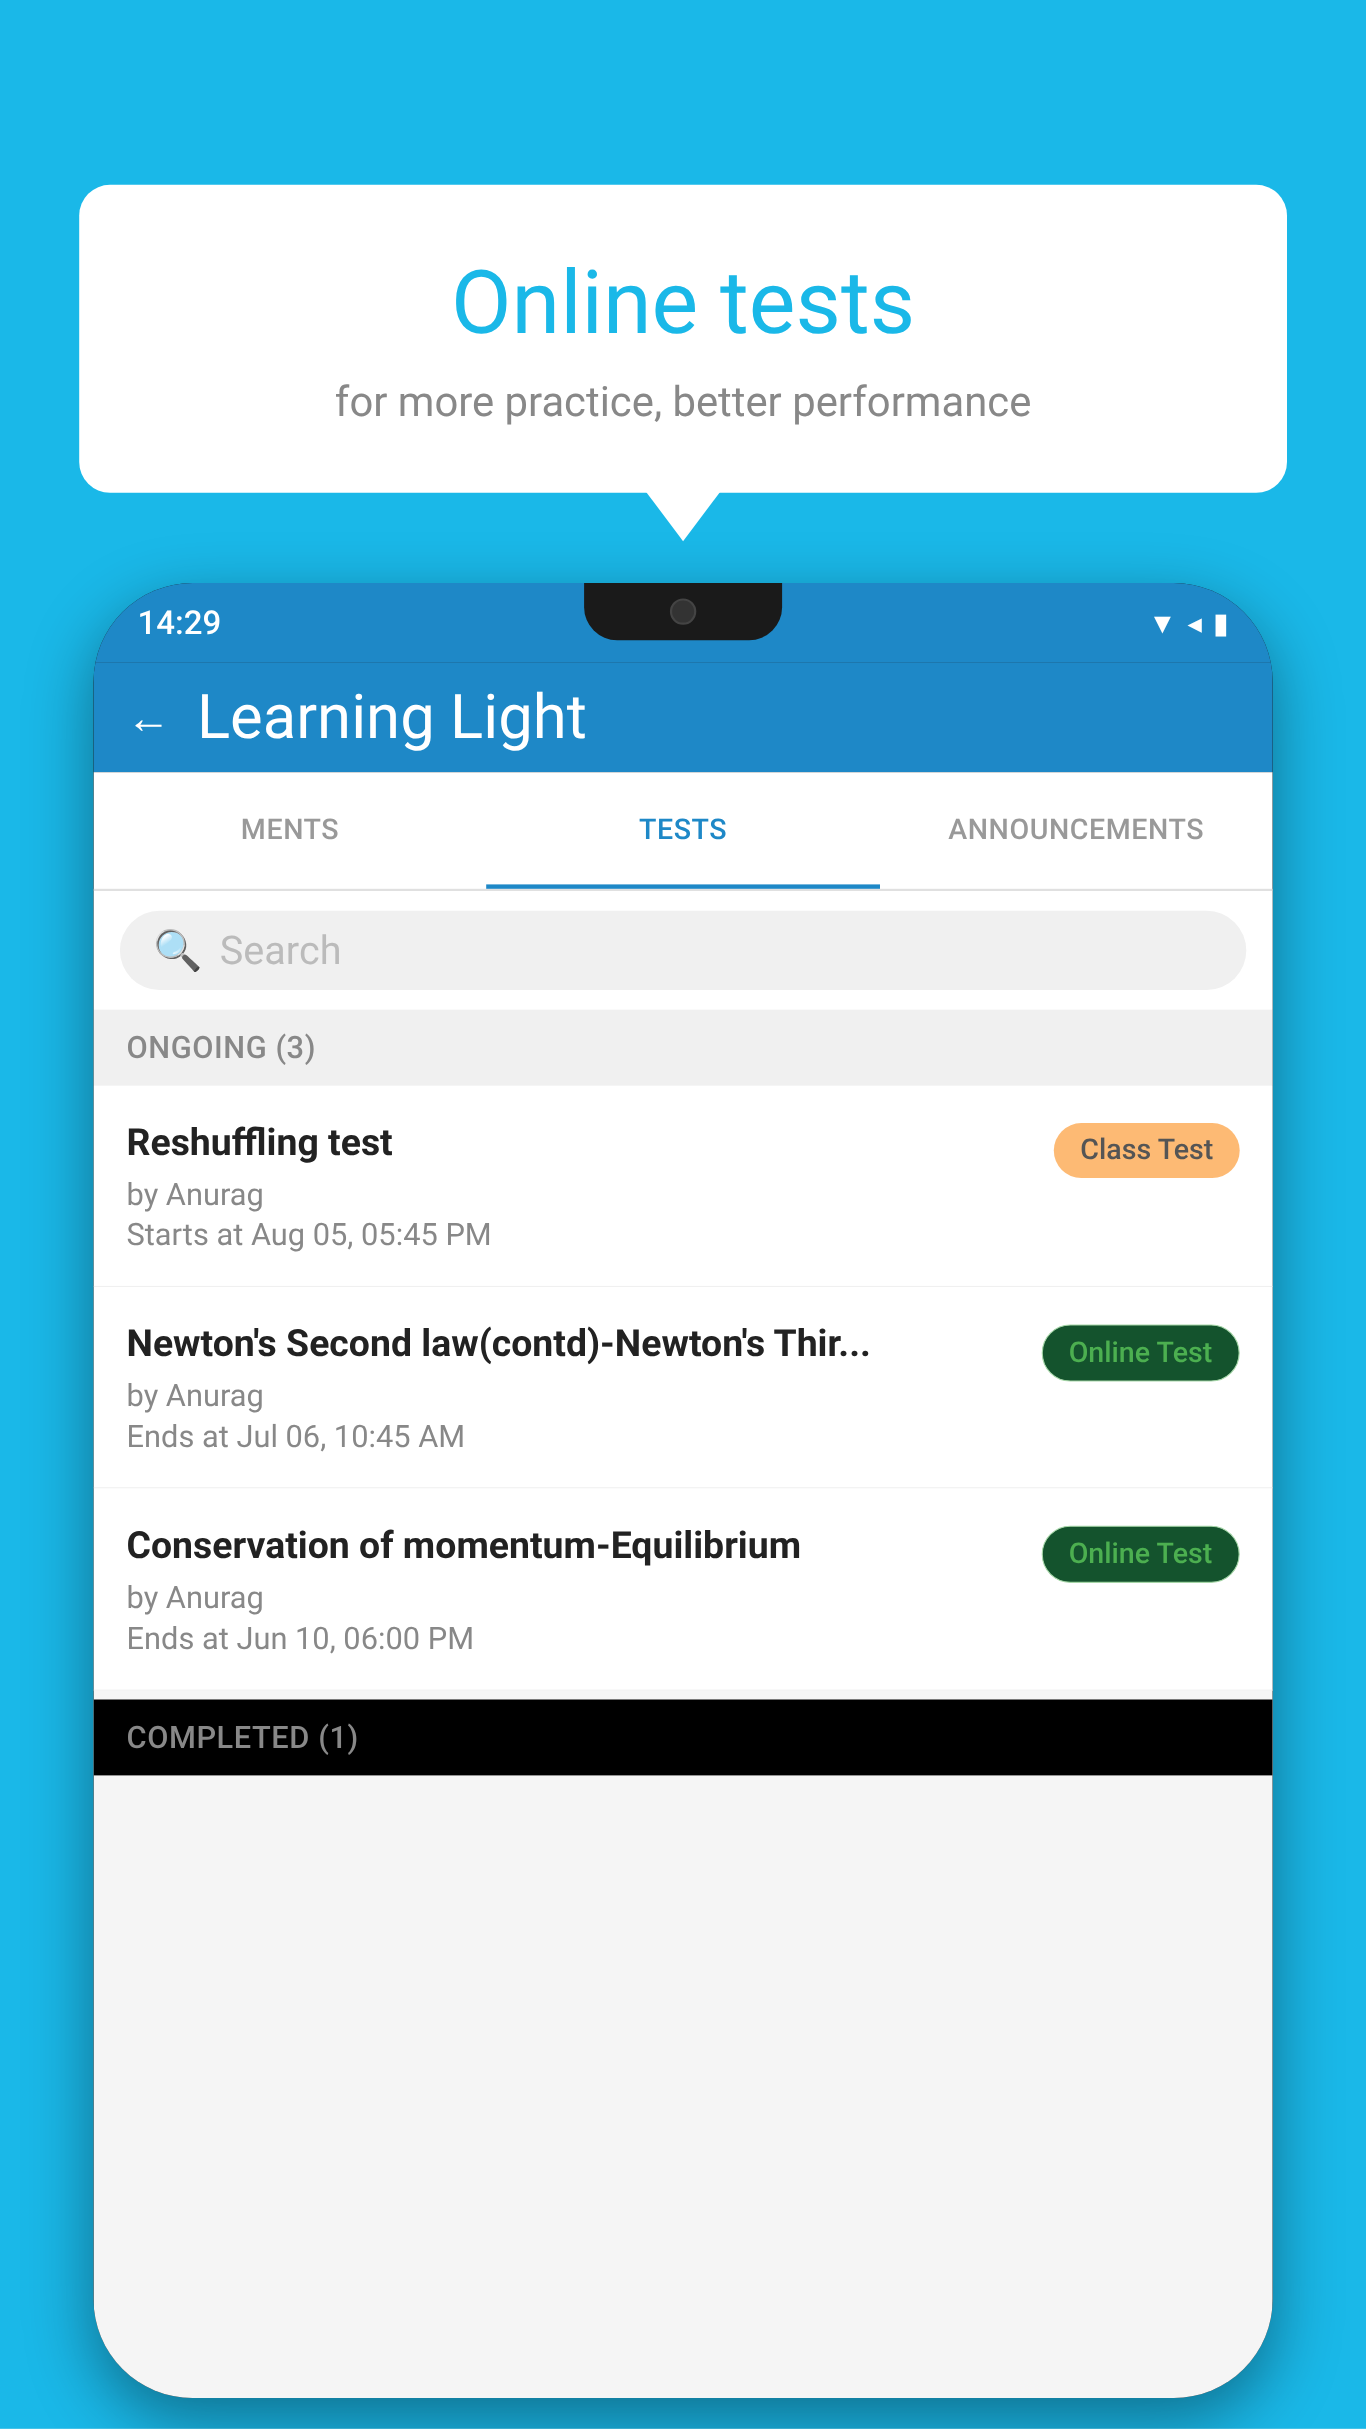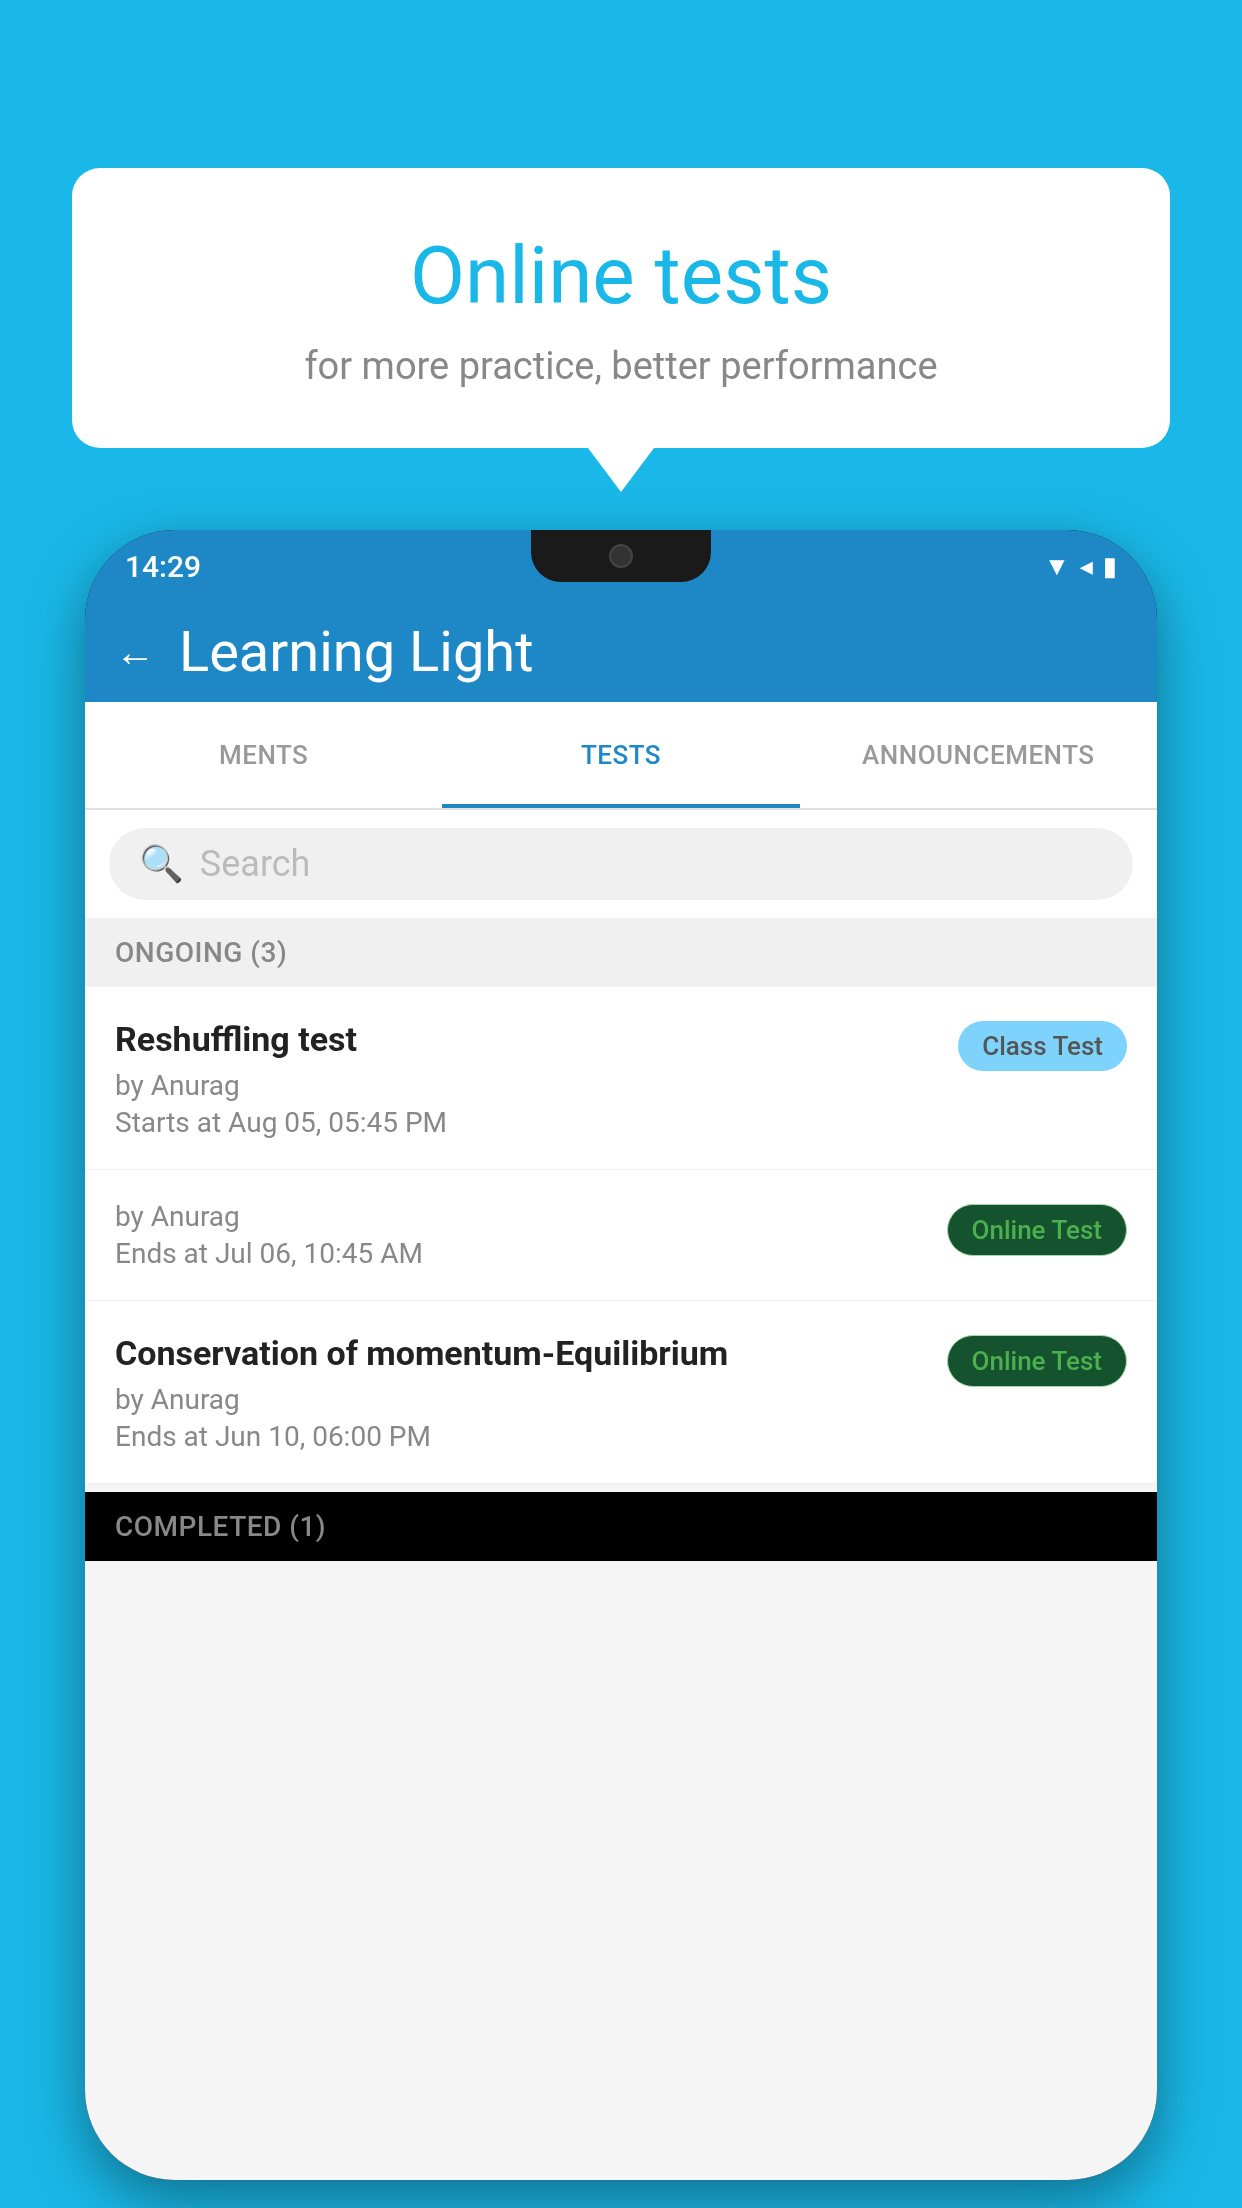--- a/index.html
+++ b/index.html
@@ -247,21 +247,21 @@
     }
     .test-badge {
       border-radius: 30px;
       padding: 10px 24px;
       font-size: 26px;
       font-weight: 500;
       white-space: nowrap;
       margin-top: 4px;
     }
     .badge-class {
-      background: #7dd3fc;
+      background: #fdba74;
       color: #555;
     }
     .badge-online {
       background: #14532d;
       color: #4caf50;
       border: 1px solid #a5d6a7;
     }
 
     
     .completed-section {
@@ -332,20 +332,21 @@
             <div class="test-by">by Anurag</div>
             <div class="test-date">
               <span>Starts at</span>&nbsp;<span>Aug 05, 05:45 PM</span>
             </div>
           </div>
           <span class="test-badge badge-class">Class Test</span>
         </div>
 
         <div class="test-item">
           <div class="test-info">
+            <div class="test-name">Newton's Second law(contd)-Newton's Thir...</div>
             <div class="test-by">by Anurag</div>
             <div class="test-date">
               <span>Ends at</span>&nbsp;<span>Jul 06, 10:45 AM</span>
             </div>
           </div>
           <span class="test-badge badge-online">Online Test</span>
         </div>
 
         <div class="test-item">
           <div class="test-info">

